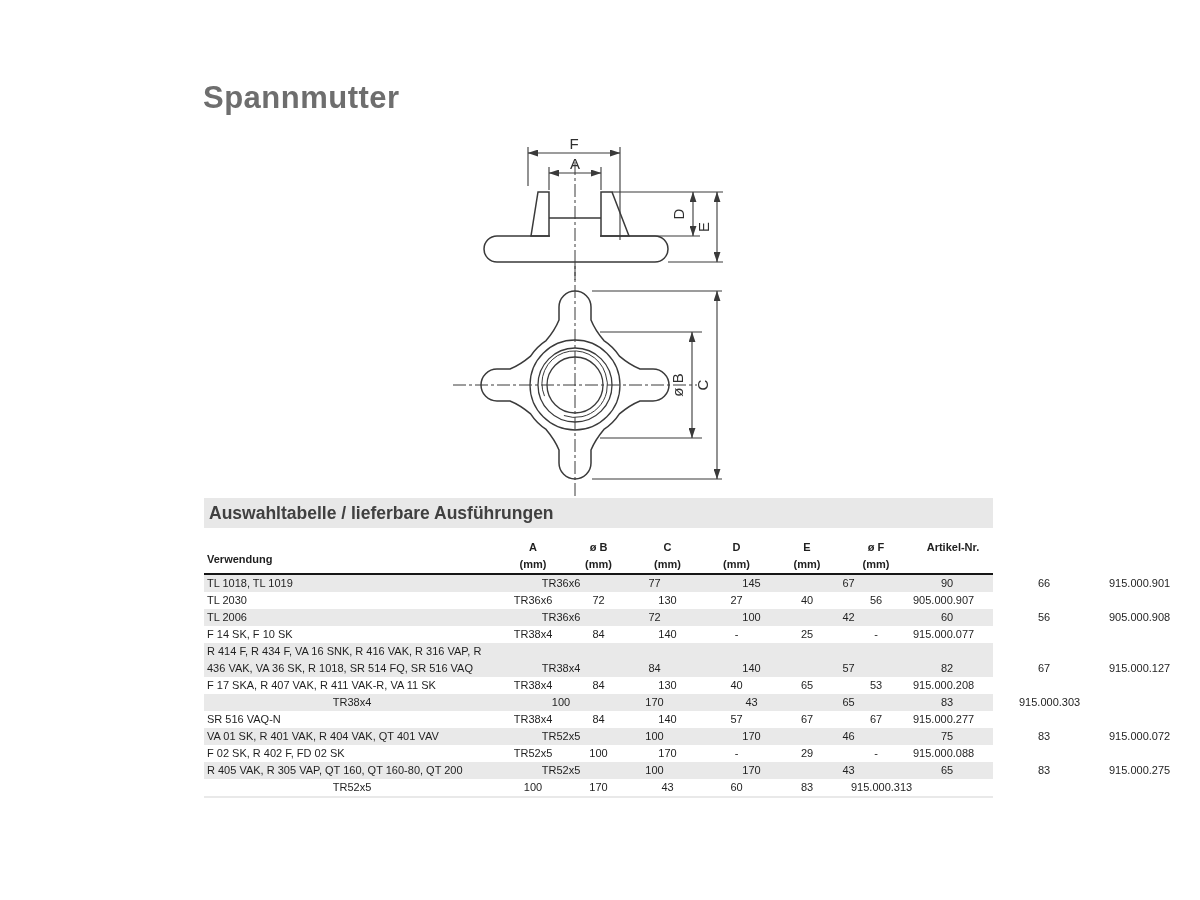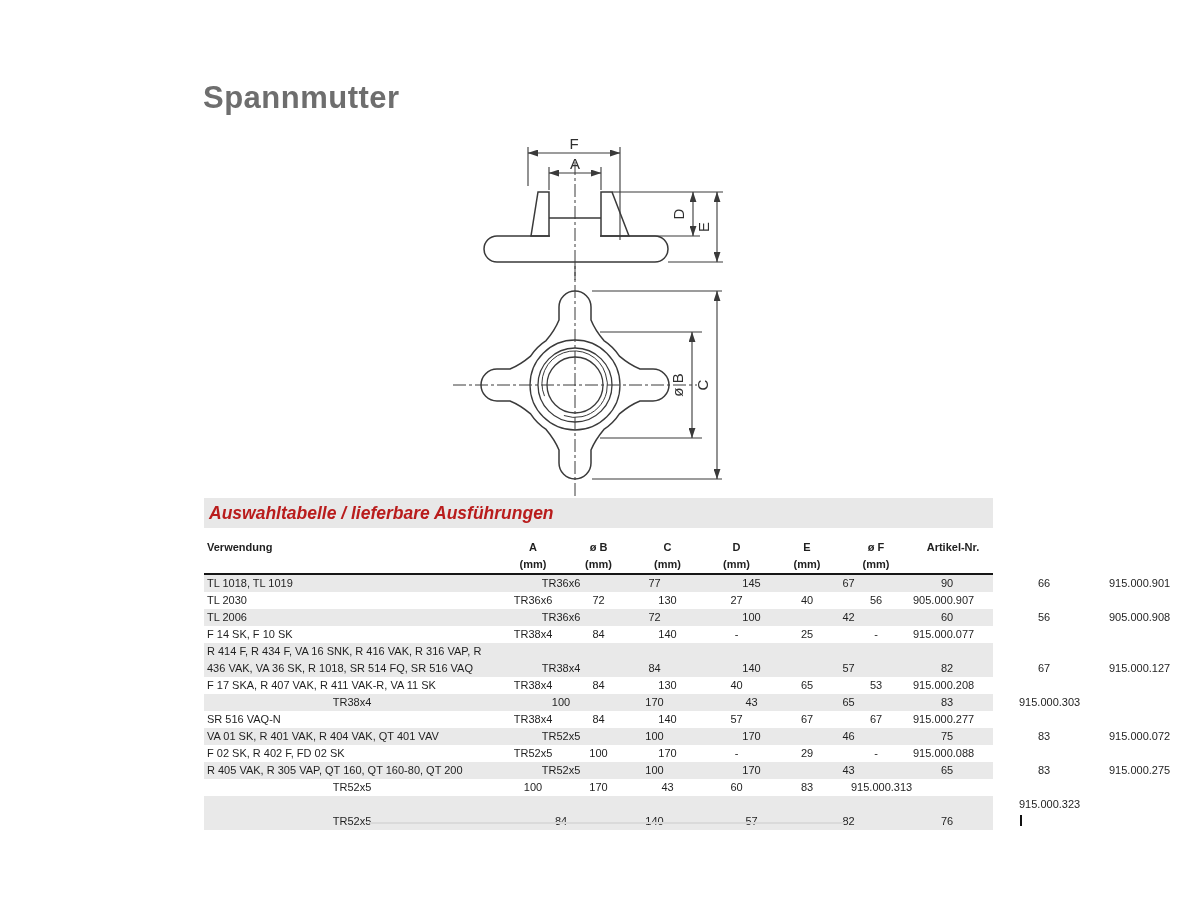--- a/index.html
+++ b/index.html
@@ -1,31 +1,31 @@
 <!DOCTYPE html>
 <html><head>
 <meta charset="utf-8">
 <style>
   html,body{margin:0;padding:0;background:#fff;}
-  .page{position:relative;width:1200px;height:900px;background:#ffffff;overflow:hidden;
+  .page{position:relative;width:1200px;height:798px;background:#ffffff;overflow:hidden;
         font-family:"Liberation Sans", sans-serif;}
   .title{position:absolute;left:203px;top:80px;font-size:31px;font-weight:bold;
          color:#6e6e6e;letter-spacing:0.5px;}
   .drawing-svg{position:absolute;left:440px;top:135px;}
 
   
   .table-wrap{position:absolute;left:204px;top:498px;width:789px;}
-  .section-bar{background:#e8e8e8;color:#b91c1c;font-size:17.5px;font-weight:bold;
-               height:30px;line-height:30px;padding-left:5px;box-sizing:border-box;font-style:italic;}
+  .section-bar{background:#e8e8e8;color:#404040;font-size:17.5px;font-weight:bold;
+               height:30px;line-height:30px;padding-left:5px;box-sizing:border-box;}
   .thead{display:grid;grid-template-columns:296px 66px 65px 73px 65px 76px 62px 86px;
          margin-top:11px;border-bottom:2.5px solid #161616;padding-bottom:1px;}
   .hcell{font-size:11px;font-weight:bold;color:#1f1f1f;text-align:center;}
   .hcell .hlabel{line-height:17px;}
   .hcell .hunit{line-height:16px;}
-  .hcell.c0{text-align:left;padding-left:3px;}
+  .hcell.c0{text-align:left;padding-left:3px;margin-top:12px;}
   .hcell.c7{text-align:center;padding-left:6px;}
   .trow{display:grid;grid-template-columns:296px 66px 65px 73px 65px 76px 62px 86px;
         align-items:end;min-height:17px;}
   .trow.shaded{background:#e9e9e9;gap:28px;}
   .tcell{font-size:11px;color:#1f1f1f;line-height:17px;text-align:center;}
   .tcell.c0{text-align:left;padding-left:3px;padding-right:10px;}
   .tcell.c7{text-align:left;padding-left:6px;}
   .caret{display:inline-block;width:1.5px;height:11px;background:#111;
          margin-left:1px;vertical-align:-1px;}
   .artifact-line{position:absolute;left:370px;top:822px;width:475px;height:1.5px;

